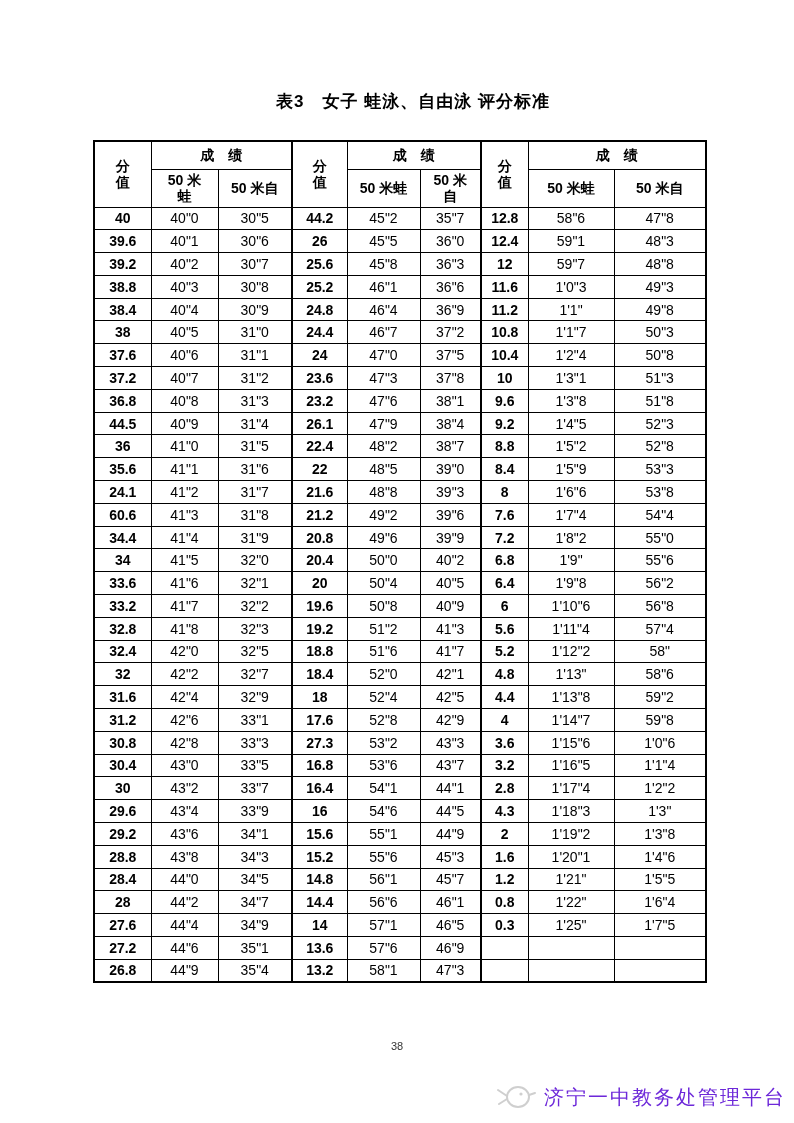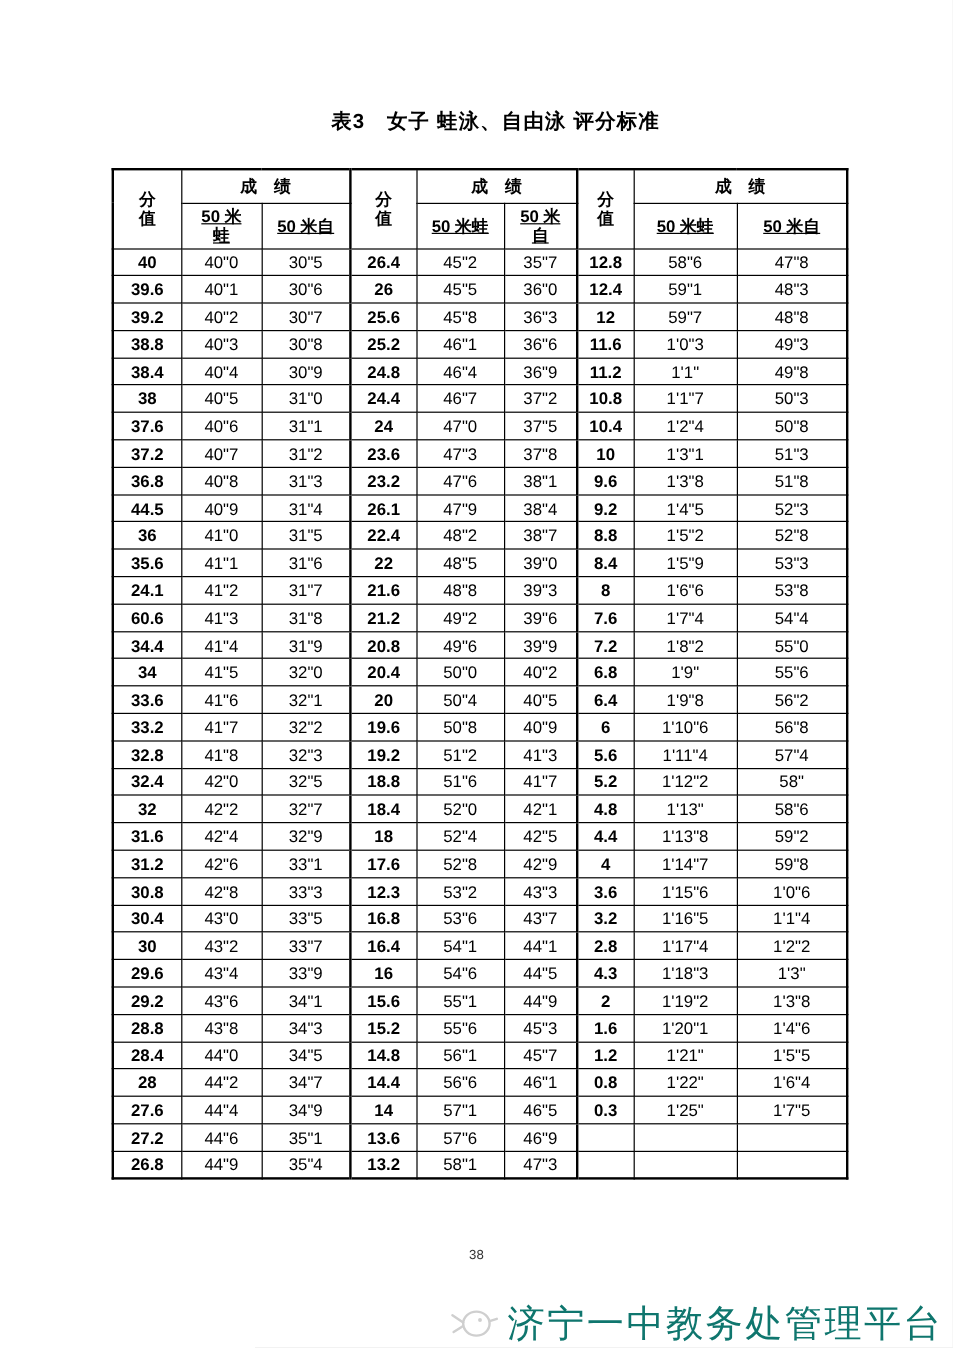--- a/index.html
+++ b/index.html
@@ -37,43 +37,43 @@
     border: 1px solid #000;
     padding: 0;
     text-align: center;
     vertical-align: middle;
     font-size: 14px;
     line-height: 1.15;
     overflow: hidden;
   }
   table.score-table thead th { font-weight: bold; font-size: 14px; }
   table.score-table thead tr.grade-row { height: 28px; }
-  table.score-table thead tr.sub-row   { height: 38px; text-decoration: underline; }
+  table.score-table thead tr.sub-row   { height: 38px; }
   table.score-table tbody tr { height: 22.8px; }
   table.score-table td.score { font-weight: bold; }
   .pre { white-space: pre-line; }
   .gsep { border-left: 2px solid #000 !important; }
   .page-number {
     position: absolute;
     top: 1040px;
     left: 0;
     width: 100%;
     text-align: center;
     font-size: 11px;
     color: #333;
   }
   .watermark {
     position: absolute;
     top: 1082px;
     right: 8px;
     display: flex;
     align-items: center;
     gap: 8px;
-    color: #0f766e;
-    font-size: 31px;
+    color: #6d28d9;
+    font-size: 20px;
     letter-spacing: 2px;
     text-shadow: 1px 1px 0 #ffffff;
     user-select: none;
     text-align: right;
   }
   .watermark svg { display: block; }
 </style>
 </head>
 <body>
 
@@ -114,21 +114,21 @@
 自</th>
         <th>50 米蛙</th>
         <th>50 米自</th>
       </tr>
     </thead>
     <tbody>
         <tr>
           <td class="score">40</td>
           <td>40"0</td>
           <td>30"5</td>
-          <td class="score gsep">26.4</td>
+          <td class="score gsep">44.2</td>
           <td>45"2</td>
           <td>35"7</td>
           <td class="score gsep">12.8</td>
           <td>58"6</td>
           <td>47"8</td>
         </tr>
         <tr>
           <td class="score">39.6</td>
           <td>40"1</td>
           <td>30"6</td>
@@ -367,21 +367,21 @@
           <td>52"8</td>
           <td>42"9</td>
           <td class="score gsep">4</td>
           <td>1'14"7</td>
           <td>59"8</td>
         </tr>
         <tr>
           <td class="score">30.8</td>
           <td>42"8</td>
           <td>33"3</td>
-          <td class="score gsep">12.3</td>
+          <td class="score gsep">27.3</td>
           <td>53"2</td>
           <td>43"3</td>
           <td class="score gsep">3.6</td>
           <td>1'15"6</td>
           <td>1'0"6</td>
         </tr>
         <tr>
           <td class="score">30.4</td>
           <td>43"0</td>
           <td>33"5</td>

